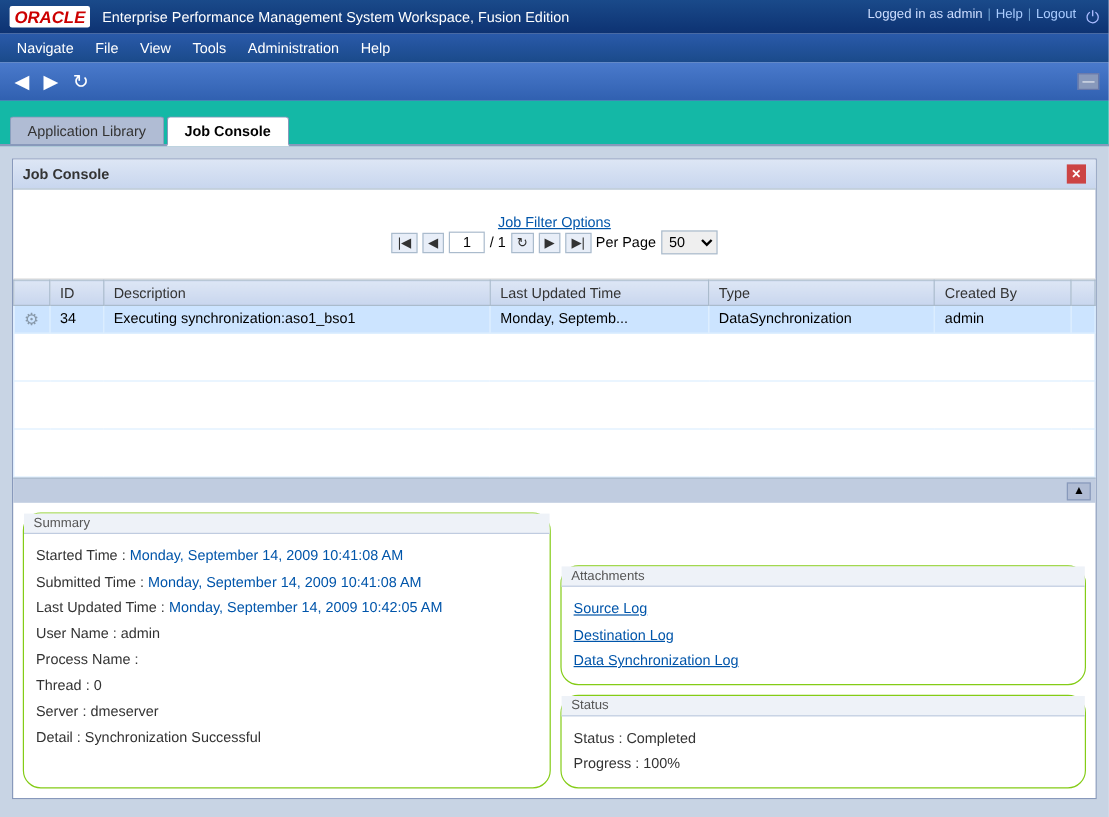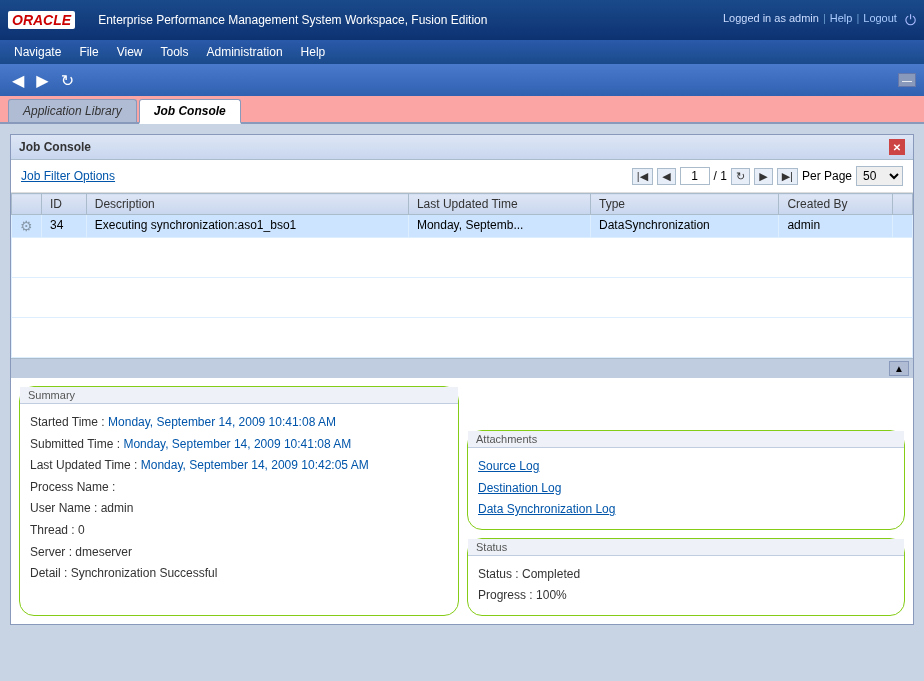--- a/index.html
+++ b/index.html
@@ -1,21 +1,21 @@
 <!DOCTYPE html>
 <html><head>
   <meta charset="utf-8">
   <style>
     * { box-sizing: border-box; margin: 0; padding: 0; }
     body { font-family: Arial, sans-serif; font-size: 12px; background: #d6dce6; width: 924px; height: 681px; overflow: hidden; }
 
     
     #top-bar {
       background: linear-gradient(to bottom, #1a4a8a, #0d3272);
-      height: 40px;
+      height: 28px;
       display: flex;
       align-items: center;
       justify-content: space-between;
       padding: 0 8px;
     }
     #oracle-logo {
       display: flex;
       align-items: center;
       gap: 6px;
     }
@@ -24,21 +24,21 @@
       font-size: 14px;
       font-style: italic;
       color: #cc0000;
       background: white;
       padding: 1px 4px;
       border-radius: 2px;
     }
     .app-title {
       color: white;
       font-size: 12px;
-      margin-left: 17px;
+      margin-left: 4px;
     }
     .top-right-links {
       color: #ccddff;
       font-size: 11px;
       display: flex;
       align-items: flex-start;
       gap: 4px;
     }
     .top-right-links a {
       color: #aaccff;
@@ -92,27 +92,26 @@
       width: 18px;
       height: 14px;
       display: flex;
       align-items: center;
       justify-content: center;
       cursor: pointer;
     }
 
     
     #tab-bar {
-      background: #fca5a5;
-      height: 28px;
+      background: #14b8a6;
+      height: 38px;
       display: flex;
       align-items: flex-end;
       padding: 0 8px;
       border-bottom: 2px solid #8899bb;
-      font-style: italic;
     }
     .tab {
       padding: 4px 14px;
       cursor: pointer;
       font-size: 12px;
       border: 1px solid #8899bb;
       border-bottom: none;
       border-radius: 3px 3px 0 0;
       margin-right: 2px;
       background: #b0bcd4;
@@ -161,25 +160,26 @@
       font-size: 10px;
       cursor: pointer;
       display: flex;
       align-items: center;
       justify-content: center;
       font-weight: bold;
     }
 
     
     #filter-bar {
-      padding: 6px 10px;
+      padding: 20px 10px;
       display: flex;
       align-items: center;
       justify-content: space-between;
       border-bottom: 1px solid #ddd;
+      flex-direction: column;
     }
     .filter-link {
       color: #0055aa;
       text-decoration: underline;
       cursor: pointer;
       font-size: 12px;
     }
     .pagination {
       display: flex;
       align-items: center;
@@ -392,22 +392,22 @@
             <span style="color:#0055aa;"> <span>Monday, September 14, 2009 10:41:08 AM</span></span>
           </div>
           <div>
             <span>Submitted Time :</span>
             <span style="color:#0055aa;"> <span>Monday, September 14, 2009 10:41:08 AM</span></span>
           </div>
           <div>
             <span>Last Updated Time :</span>
             <span style="color:#0055aa;"> <span>Monday, September 14, 2009 10:42:05 AM</span></span>
           </div>
+          <div>User Name : admin</div>
           <div>Process Name :</div>
-          <div>User Name : admin</div>
           <div>Thread : 0</div>
           <div>Server : dmeserver</div>
           <div>Detail : Synchronization Successful</div>
         </div>
       </div>
 
       <div style="display:flex;flex-direction:column;gap:8px;flex:1;margin-top:44px;">
 
         <div class="bottom-panel">
           <div class="bottom-panel-title">Attachments</div>

